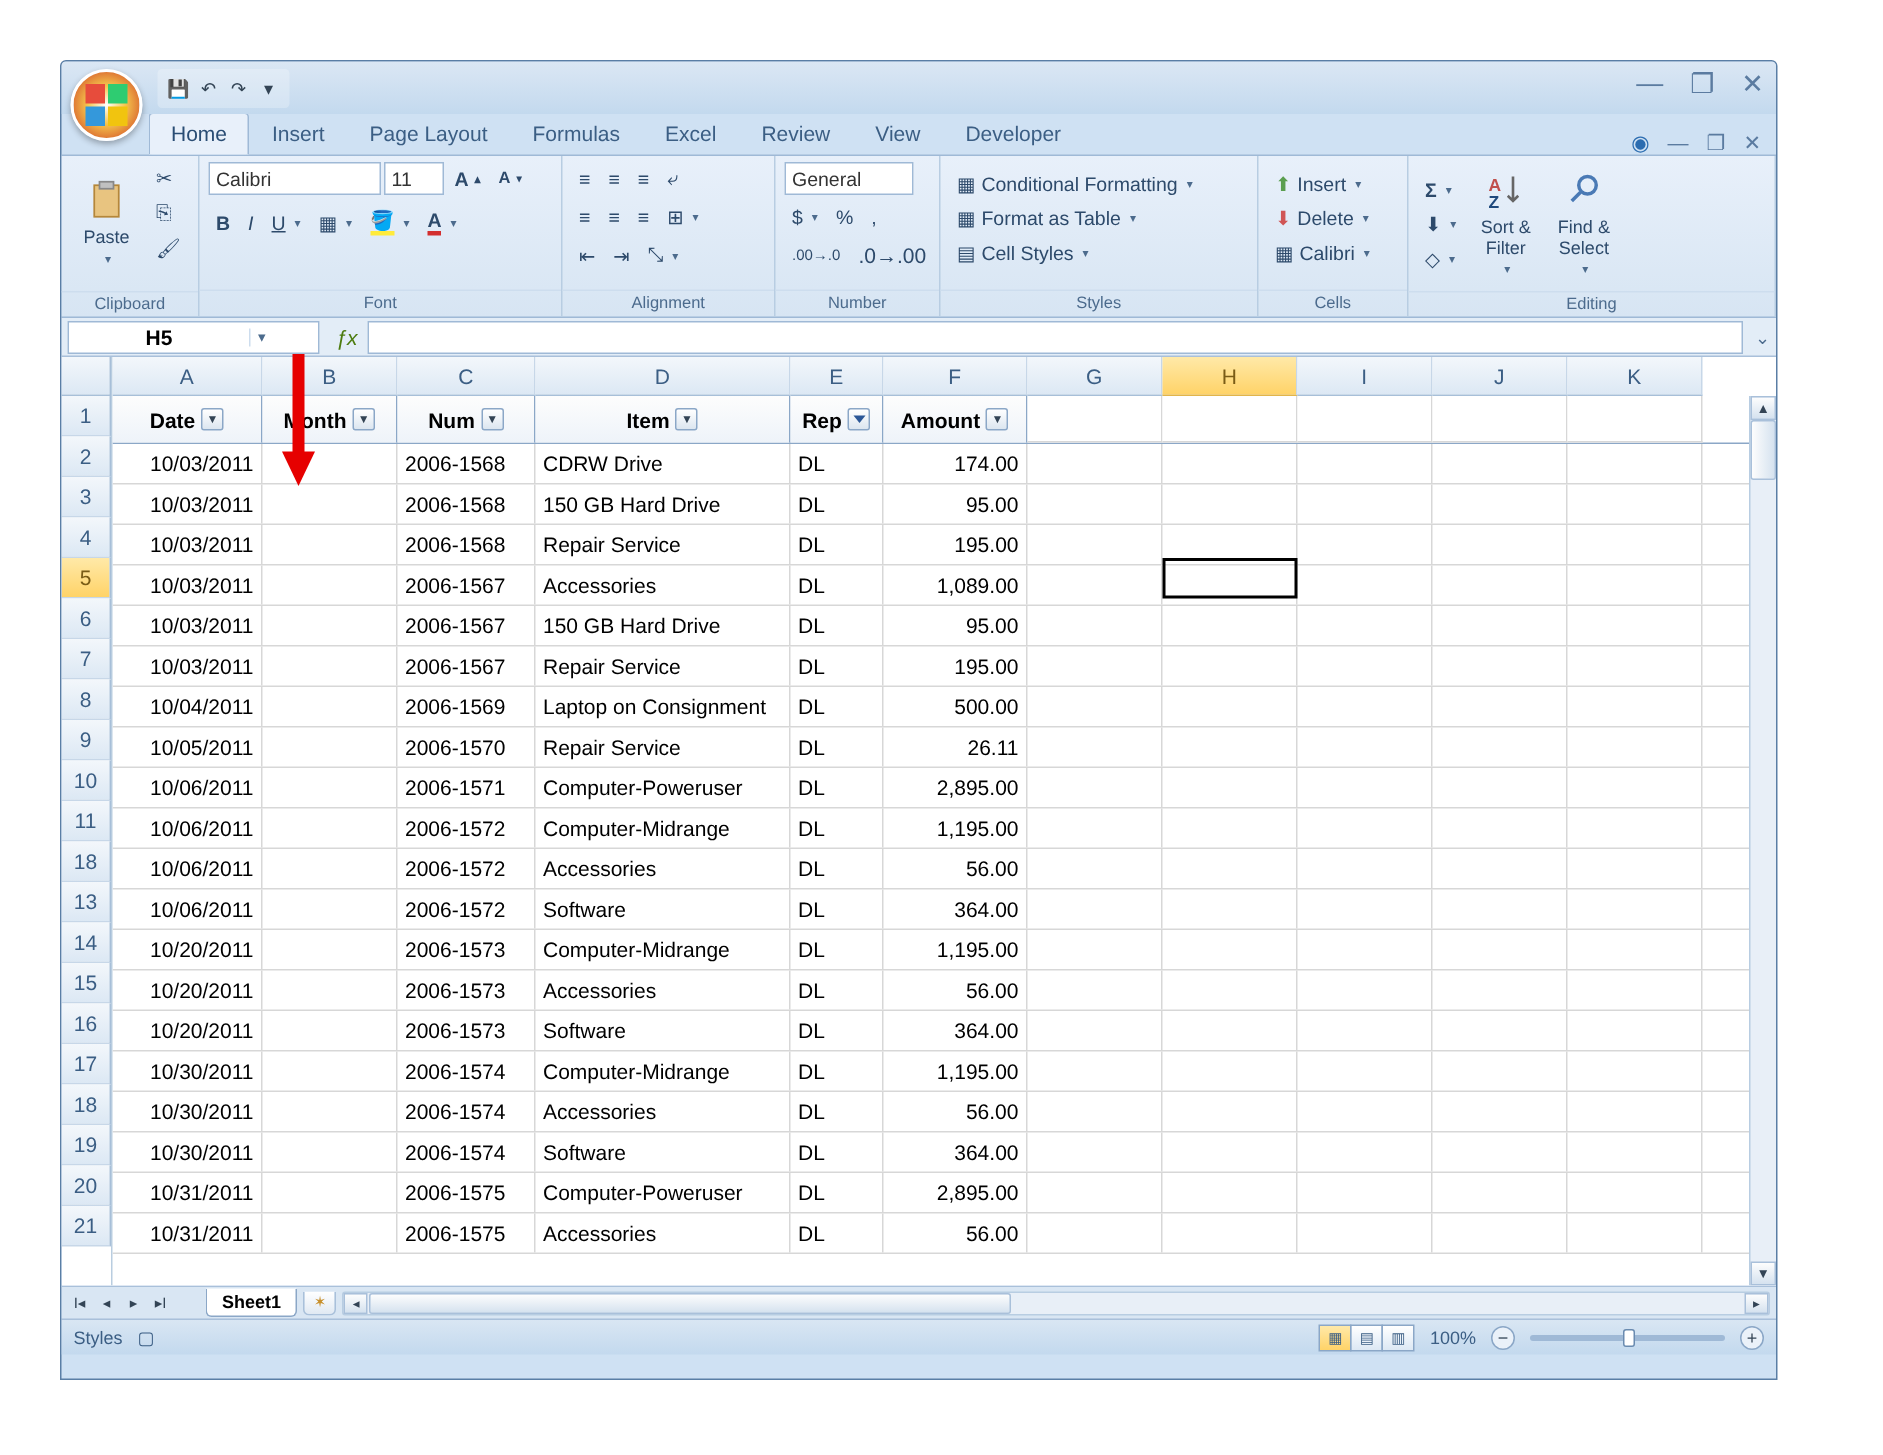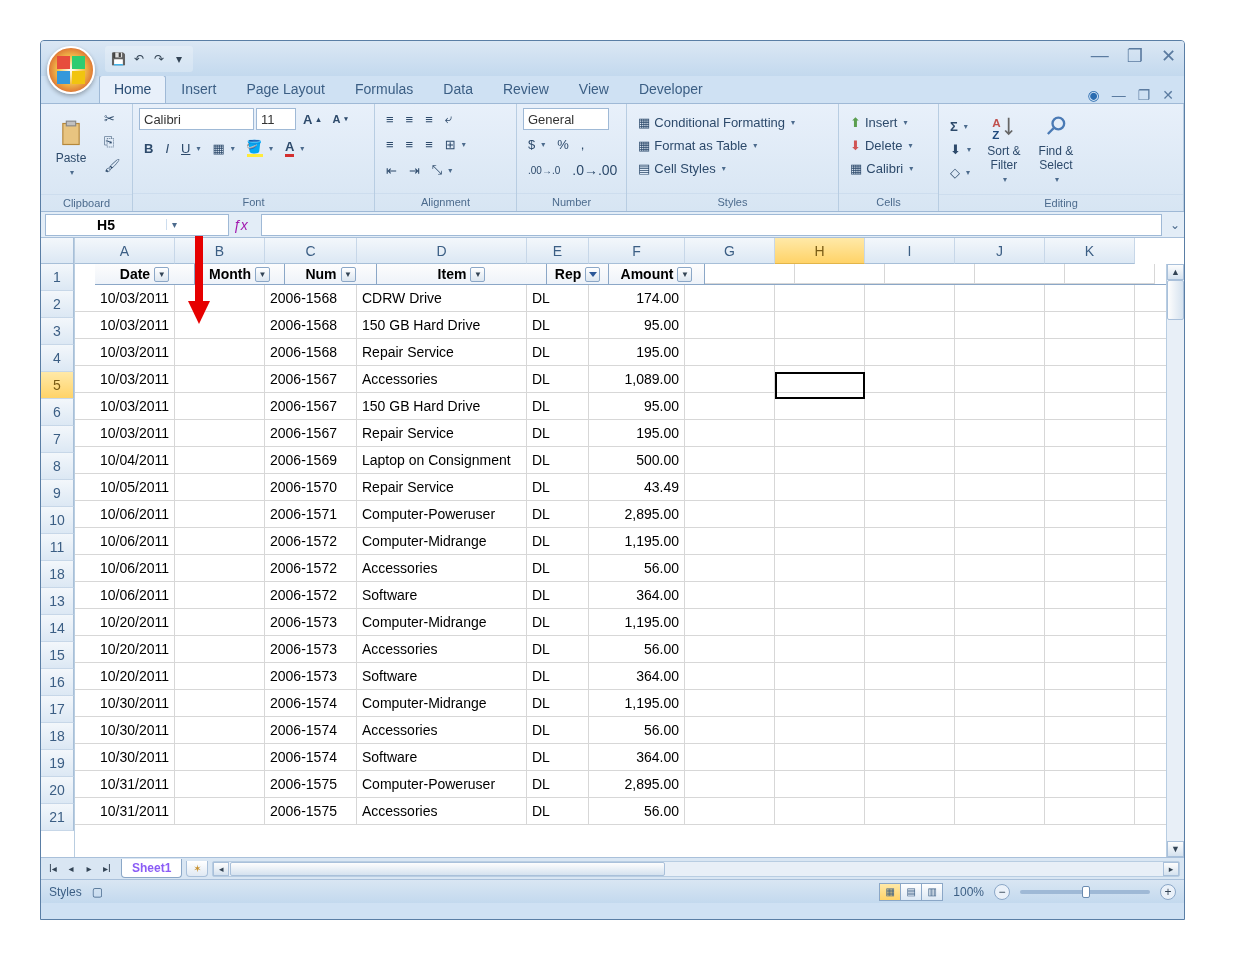--- a/index.html
+++ b/index.html
@@ -37,58 +37,58 @@
 .rbtn { background:transparent; border:1px solid transparent; padding:2px 4px; font-size:13px; color:#2d4a6b; display:flex; align-items:center; gap:4px; cursor:pointer; border-radius:2px;}
 .rbtn .drop { font-size:8px; color:#4c6b8d; margin-left:2px;}
 .bigbtn { flex-direction:column; width:48px; height:82px; justify-content:center; font-size:12px; text-align:center; line-height:1.1;}
 .bigbtn svg, .bigbtn .ico { width:28px; height:28px; }
 .input-combo { background:#fff; border:1px solid #9fb9d6; height:22px; font-size:13px; padding:0 4px; color:#333;}
 .fontname { width:115px;}
 .fontsize { width:40px;}
 
 
 .formula-row { height:26px; background:#e3edf7; display:flex; align-items:center; border-bottom:1px solid #a9c0da; }
-.namebox { width:184px; height:22px; margin:0 4px; background:#fff; border:1px solid #9fb9d6; display:flex; align-items:center;}
+.namebox { width:168px; height:22px; margin:0 4px; background:#fff; border:1px solid #9fb9d6; display:flex; align-items:center;}
 .namebox input { border:none; outline:none; width:120px; text-align:center; font-size:14px; font-weight:bold; font-family:Arial;}
 .namebox .dd { width:16px; text-align:center; color:#4c6b8d; font-size:10px; border-left:1px solid #cdddee; cursor:pointer;}
-.fx-btn { width:28px; text-align:left; font-style:italic; color:#a21caf; font-size:14px;}
+.fx-btn { width:28px; text-align:center; font-style:italic; color:#4d7c0f; font-size:14px;}
 .formula-input { flex:1; height:22px; background:#fff; border:1px solid #9fb9d6; margin-right:4px;}
 .expand-fx { width:18px; text-align:center; color:#4c6b8d; cursor:pointer; font-size:12px;}
 
 
 .grid-area { position:relative; background:#fff; height:619px; overflow:hidden; display:flex;}
 .rowhdrs { width:34px; border-right:1px solid #b9cde0; }
 .corner { height:26px; background:linear-gradient(#f3f7fb,#dce8f4); border-bottom:1px solid #a7bfd8; border-right:1px solid #a7bfd8;}
 .colhdr-row { height:26px; display:flex; }
 .colhdr { background:linear-gradient(#f3f7fb,#dce8f4); border-right:1px solid #c7d7e8; border-bottom:1px solid #a7bfd8; display:flex; align-items:center; justify-content:center; font-size:14px; color:#3b5e84; cursor:pointer;}
 .colhdr.sel { background:linear-gradient(#ffe9a8,#ffd368); color:#7a5c16; border-bottom-color:#e2b54a;}
 .rowhdr { height:27px; background:linear-gradient(#f3f7fb,#dce8f4); border-bottom:1px solid #c7d7e8; border-right:1px solid #a7bfd8; display:flex; align-items:center; justify-content:center; font-size:14px; color:#3b5e84;}
 .rowhdr.sel { background:linear-gradient(#ffe9a8,#ffd368); color:#7a5c16;}
 .cells { position:relative; flex:1; overflow:hidden;}
 .data-row { display:flex; height:27px; border-bottom:1px solid #d7d7d7;}
 .cell { border-right:1px solid #d7d7d7; padding:0 5px; font-size:14px; font-family:Arial,sans-serif; display:flex; align-items:center; overflow:hidden; white-space:nowrap; color:#000;}
 .cell.r { justify-content:flex-end;}
-.hdr-row { display:flex; height:21px; border-bottom:1px solid #8ba7c7;margin-left:20px;}
+.hdr-row { display:flex; height:32px; border-bottom:1px solid #8ba7c7;}
 .hdr-cell { background:linear-gradient(#fdfdfd,#eef3f9); border-right:1px solid #8ba7c7; display:flex; align-items:center; padding:0 4px; font-size:14px; font-weight:bold; font-family:Arial; justify-content:center; gap:4px; color:#000;}
 .filter-btn { width:15px; height:15px; background:linear-gradient(#fff,#dce6f0); border:1px solid #8ba7c7; display:flex; align-items:center; justify-content:center; font-size:8px; color:#345; cursor:pointer; border-radius:2px;}
 .filter-btn.active::after { content:""; width:0; height:0; border-left:4px solid transparent; border-right:4px solid transparent; border-top:5px solid #2b5797;}
 
 
 .cA{width:100px} .cB{width:90px} .cC{width:92px} .cD{width:170px} .cE{width:62px} .cF{width:96px} .cG{width:90px} .cH{width:90px} .cI{width:90px} .cJ{width:90px} .cK{width:90px}
 
 .selected-cell-outline { position:absolute; border:2px solid #000; pointer-events:none;}
 
 
 .red-arrow { position:absolute; left:143px; top:195px; width:30px; height:90px; z-index:50; pointer-events:none;}
 
 
 .sheet-tabs { height:22px; background:#d9e6f3; border-top:1px solid #a9c0da; display:flex; align-items:center; font-size:12px;}
 .sheet-nav { display:flex; gap:2px; padding:0 4px;}
 .sheet-nav span { width:16px; text-align:center; color:#345; cursor:pointer; font-size:10px;}
-.sheet-tab { background:#fff; border:1px solid #8ba7c7; border-top:none; padding:2px 10px; font-weight:bold; color:#8b5cf6; border-radius:0 0 4px 4px; margin-left:2px;}
+.sheet-tab { background:#fff; border:1px solid #8ba7c7; border-top:none; padding:2px 10px; font-weight:bold; color:#000000; border-radius:0 0 4px 4px; margin-left:18px;}
 .sheet-add { width:22px; height:16px; margin-left:4px; background:linear-gradient(#fff,#e0e9f3); border:1px solid #a9c0da; border-top:none; border-radius:0 0 4px 4px; display:flex; align-items:center; justify-content:center; font-size:10px; color:#c78f2b;}
 .hscroll { flex:1; margin:0 4px; height:16px; background:#e8eff7; border:1px solid #b8cde2; border-radius:2px; position:relative;}
 .hscroll .thumb { position:absolute; left:0; width:45%; top:0; bottom:0; background:linear-gradient(#fdfdfd,#d5e2ef); border:1px solid #a9c0da; border-radius:2px;}
 .hscroll .arr { position:absolute; top:0; bottom:0; width:16px; background:linear-gradient(#fdfdfd,#d5e2ef); border:1px solid #a9c0da; display:flex; align-items:center; justify-content:center; font-size:9px; color:#345;}
 .hscroll .arr.l{left:0} .hscroll .arr.r{right:0}
 
 
 .statusbar { height:24px; background:linear-gradient(#d9e6f3,#c3d9ee); border-top:1px solid #a9c0da; display:flex; align-items:center; padding:0 8px; font-size:12px; color:#3b5e84; gap:10px;}
 .statusbar .spacer{flex:1}
 .view-btns { display:flex;}
@@ -130,21 +130,21 @@
       <span>✕</span>
     </div>
   </div>
 
   <div class="ribbon-tabs" id="ribbon-tabs">
 
     <div class="ribbon-tab active">Home</div>
       <div class="ribbon-tab">Insert</div>
       <div class="ribbon-tab">Page Layout</div>
       <div class="ribbon-tab">Formulas</div>
-      <div class="ribbon-tab">Data</div>
+      <div class="ribbon-tab">Excel</div>
       <div class="ribbon-tab">Review</div>
       <div class="ribbon-tab">View</div>
       <div class="ribbon-tab">Developer</div>
       <div class="ribbon-help">
       <span style="color:#2b6cb0">◉</span>
       <span>—</span>
       <span>❐</span>
       <span>✕</span>
     </div>
   </div>
@@ -501,21 +501,21 @@
             <div class="cell cI "></div>
             <div class="cell cJ "></div>
             <div class="cell cK "></div>
           </div>
           <div class="data-row">
             <div class="cell cA r">10/05/2011</div>
             <div class="cell cB "></div>
             <div class="cell cC ">2006-1570</div>
             <div class="cell cD ">Repair Service</div>
             <div class="cell cE ">DL</div>
-            <div class="cell cF r">43.49</div>
+            <div class="cell cF r">26.11</div>
             <div class="cell cG "></div>
             <div class="cell cH "></div>
             <div class="cell cI "></div>
             <div class="cell cJ "></div>
             <div class="cell cK "></div>
           </div>
           <div class="data-row">
             <div class="cell cA r">10/06/2011</div>
             <div class="cell cB "></div>
             <div class="cell cC ">2006-1571</div>

